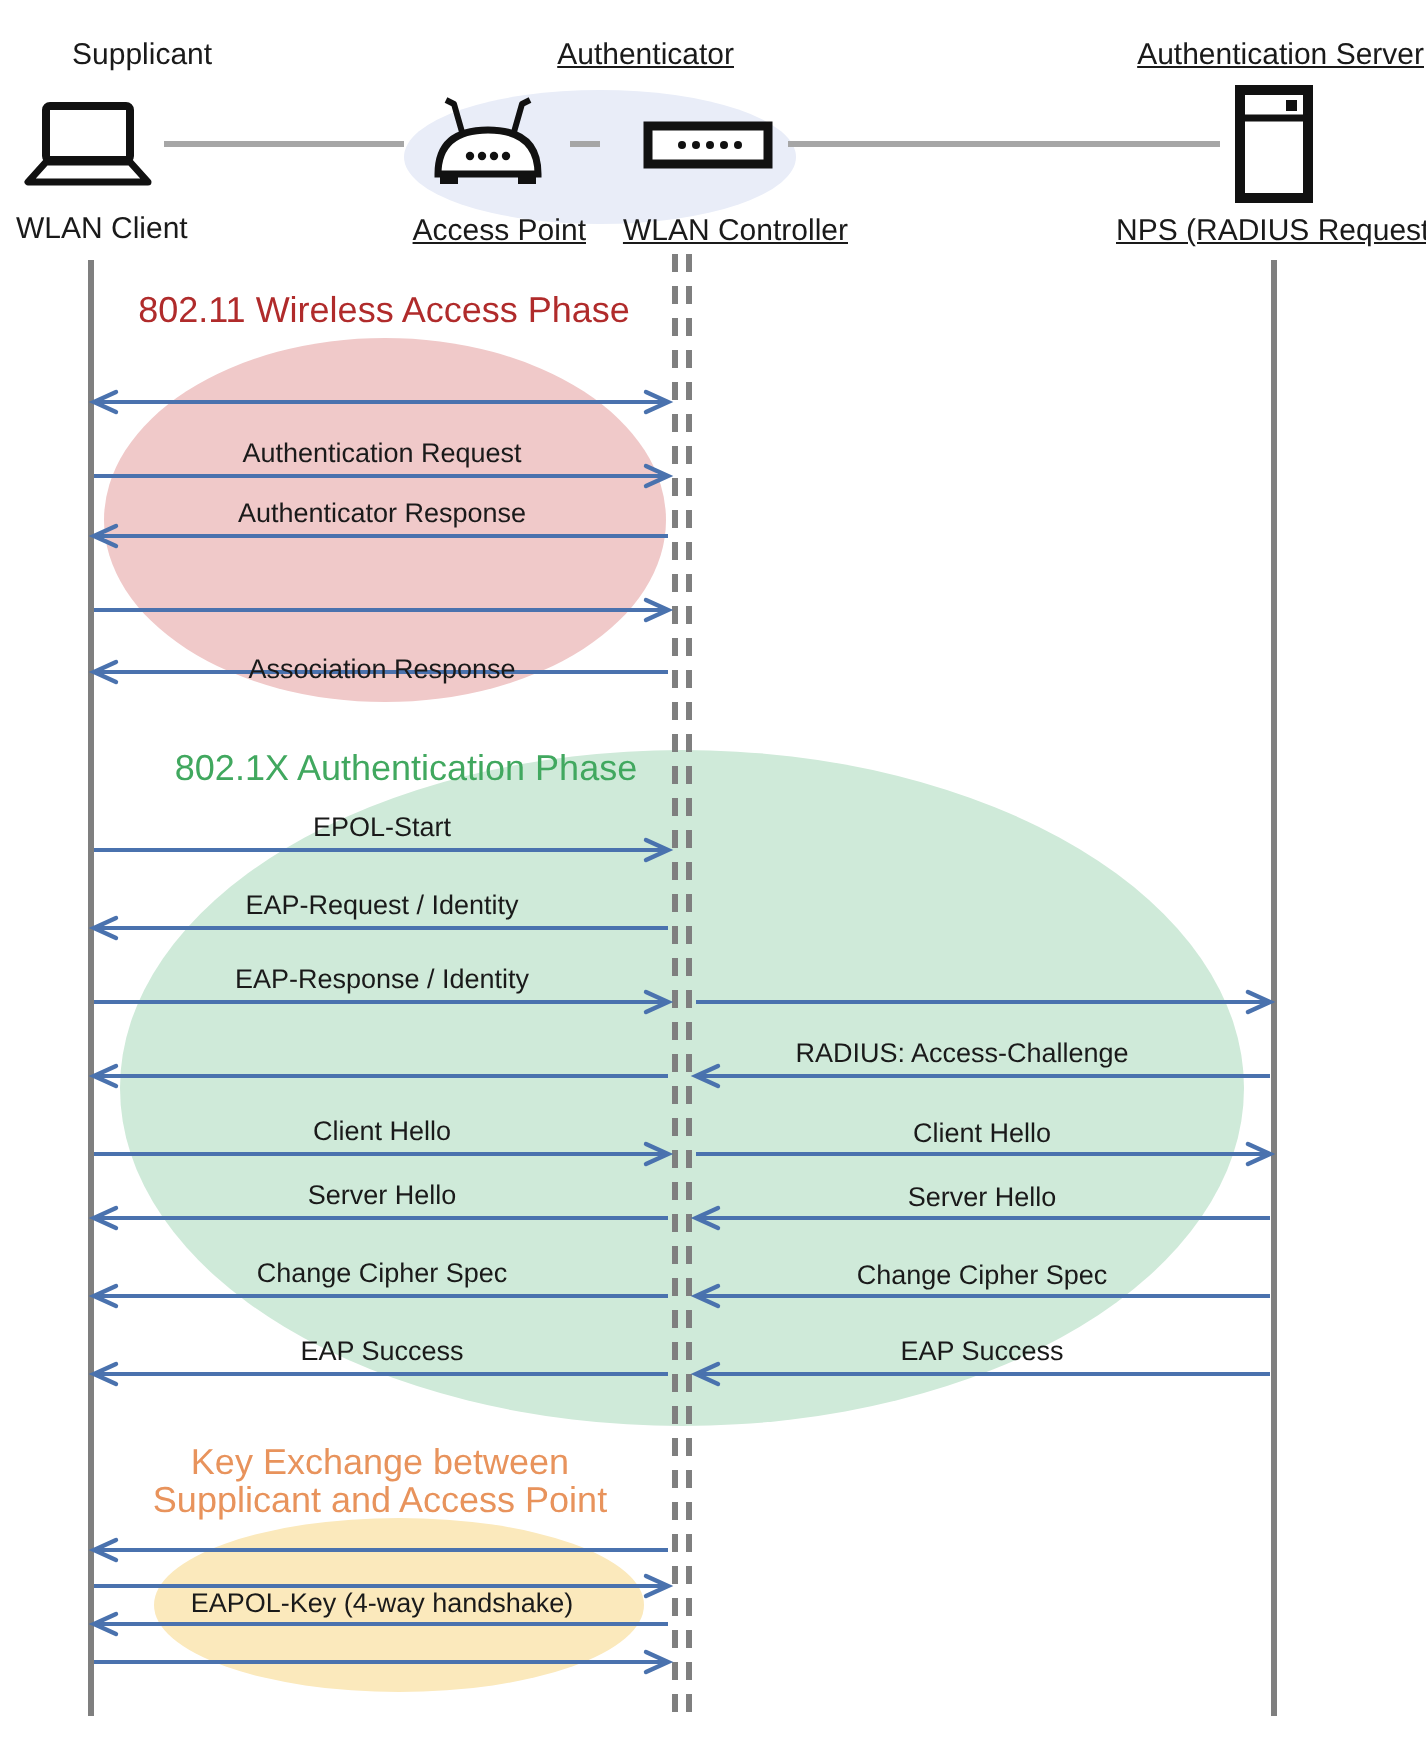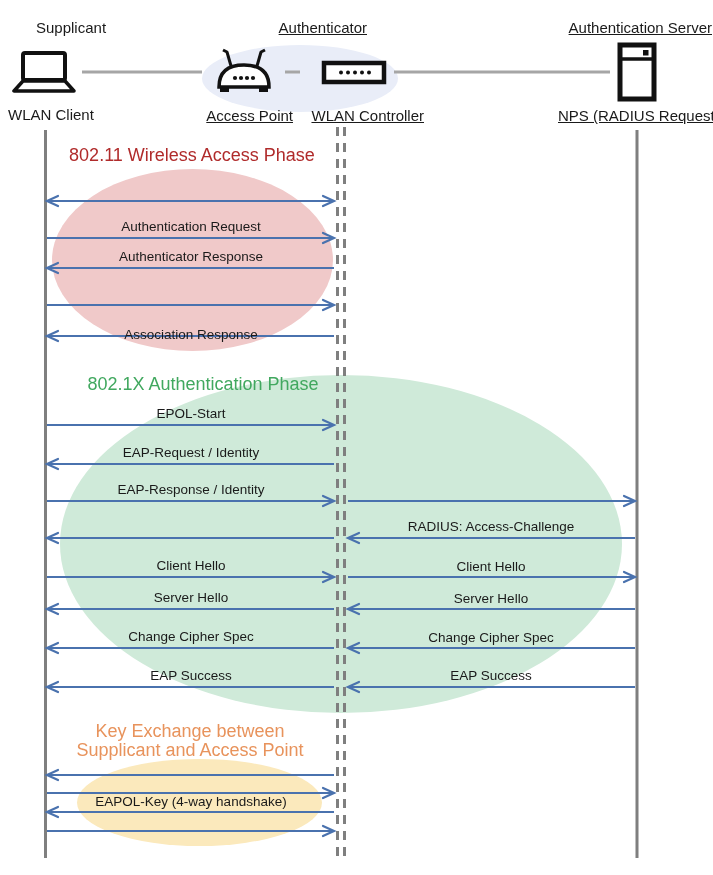--- a/index.html
+++ b/index.html
@@ -147,21 +147,21 @@
         <polyline points="323,826 334,831 323,836" fill="none" stroke="#4a72ae" stroke-width="2.2" stroke-linecap="round"></polyline>
       </g>
   </svg>
 
     <div class="msg-label" style="left: 31px; top: 219px; width: 320px;">Authentication Request</div>
     <div class="msg-label" style="left: 31px; top: 249px; width: 320px;">Authenticator Response</div>
     <div class="msg-label" style="left: 31px; top: 317px; width: 320px; margin-top: 10px;">Association Response</div>
     <div class="msg-label" style="left: 31px; top: 406px; width: 320px;">EPOL-Start</div>
     <div class="msg-label" style="left: 31px; top: 482px; width: 320px;">EAP-Response / Identity</div>
     <div class="msg-label" style="left: 31px; top: 445px; width: 320px;">EAP-Request / Identity</div>
-    <div class="msg-label" style="left: 331px; top: 519px; width: 320px;">RADIUS: Access-Challenge</div>
+    <div class="msg-label" style="left: 321px; top: 519px; width: 320px;">RADIUS: Access-Challenge</div>
     <div class="msg-label" style="left: 31px; top: 558px; width: 320px;">Client Hello</div>
     <div class="msg-label" style="left: 331px; top: 559px; width: 320px;">Client Hello</div>
     <div class="msg-label" style="left: 31px; top: 590px; width: 320px;">Server Hello</div>
     <div class="msg-label" style="left: 331px; top: 591px; width: 320px;">Server Hello</div>
     <div class="msg-label" style="left: 31px; top: 629px; width: 320px;">Change Cipher Spec</div>
     <div class="msg-label" style="left: 331px; top: 630px; width: 320px;">Change Cipher Spec</div>
     <div class="msg-label" style="left: 31px; top: 668px; width: 320px;">EAP Success</div>
     <div class="msg-label" style="left: 331px; top: 668px; width: 320px;">EAP Success</div>
     <div class="msg-label" style="left: 31px; top: 794px; width: 320px;">EAPOL-Key (4-way handshake)</div>
   </div>

